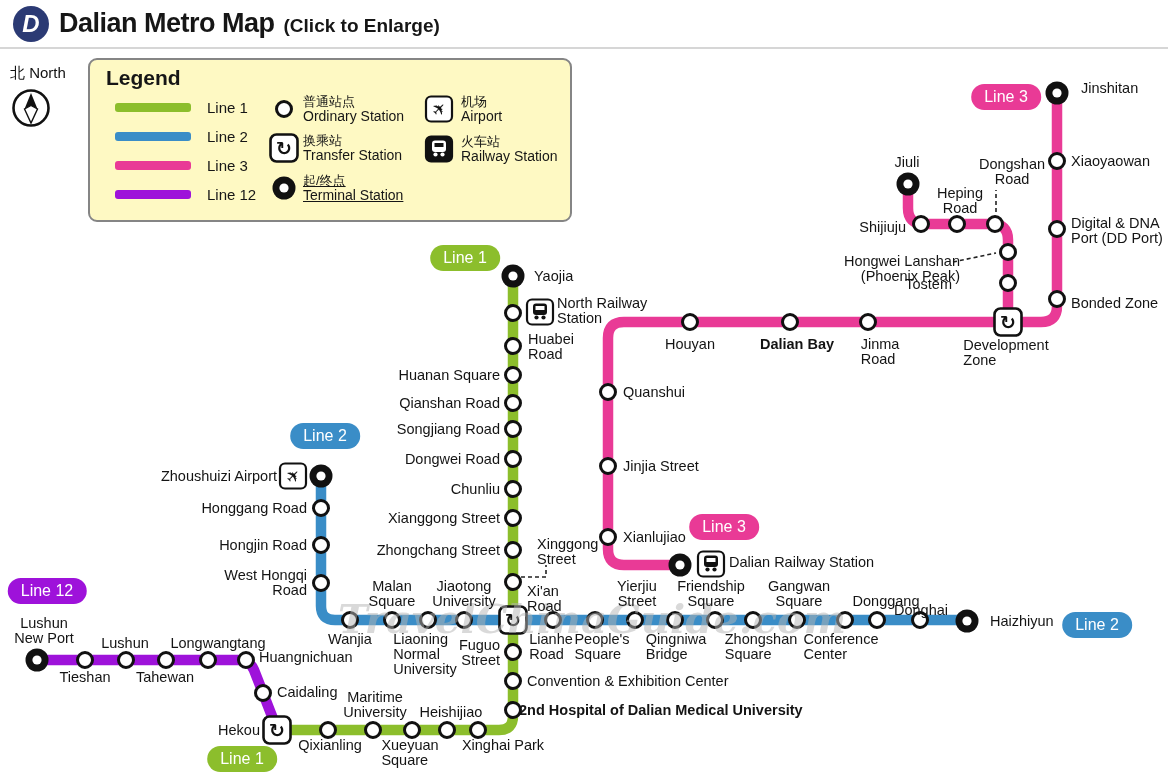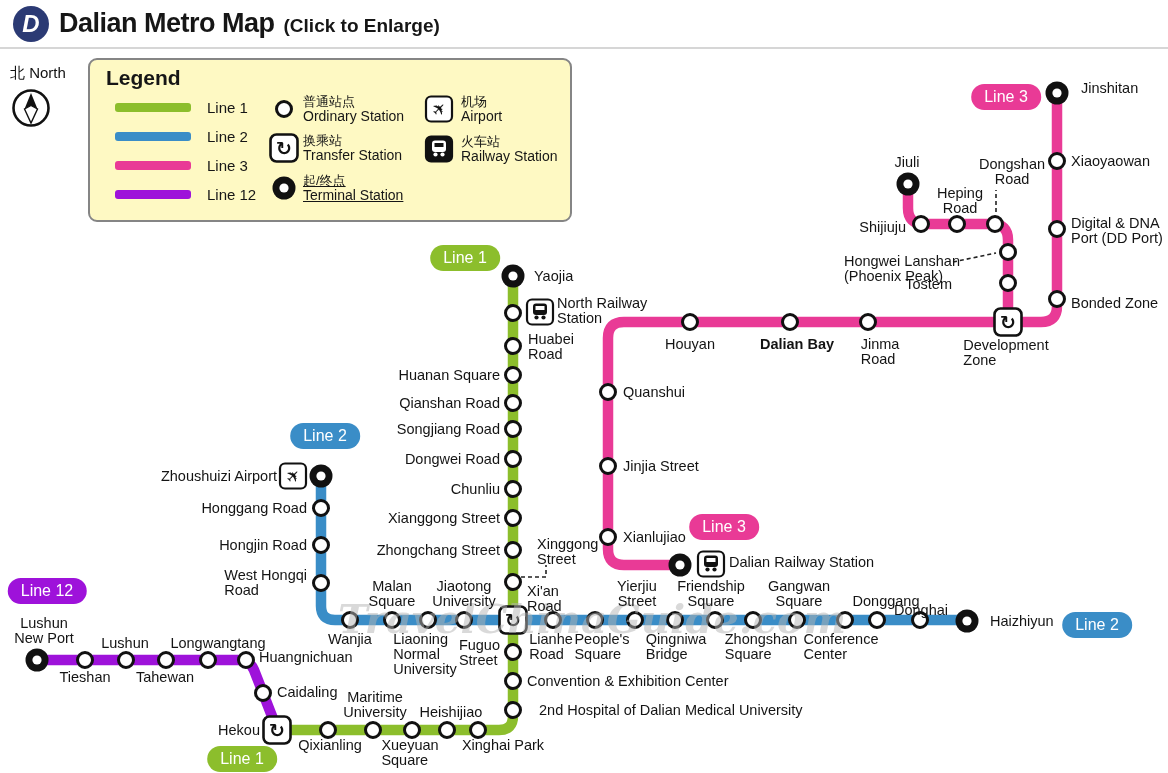--- a/index.html
+++ b/index.html
@@ -12,21 +12,21 @@
         font-style:italic;font-size:24px;margin-left:13px;flex:0 0 auto}
   .title{font-size:27px;font-weight:bold;letter-spacing:-0.5px;margin-left:10px;white-space:nowrap}
   .subtitle{font-size:19px;font-weight:bold;margin-left:9px;white-space:nowrap;padding-top:4px}
   #map{position:absolute;left:0;top:0;width:1168px;height:773px;z-index:1}
   #map-svg{position:absolute;left:0;top:0;z-index:1}
   .watermark{position:absolute;left:592px;top:618px;transform:translate(-50%,-50%);
              font-family:"DejaVu Serif",serif;font-style:italic;font-weight:bold;
              font-size:40px;color:#b5b5b5;opacity:.5;white-space:nowrap;z-index:2}
   #labels{position:absolute;left:0;top:0;width:1168px;height:773px;z-index:3;pointer-events:none}
   .lbl{position:absolute;font-size:14.5px;line-height:15px;color:#141414;white-space:nowrap}
-  .lbl-left{transform:translate(-100%,-50%);}
+  .lbl-left{transform:translate(-100%,-50%);text-align:right}
   .lbl-right{transform:translateY(-50%);text-align:left}
   .lbl-above{transform:translate(-50%,-100%);text-align:center}
   .lbl-below{transform:translateX(-50%);}
   .badge{position:absolute;transform:translate(-50%,-50%);color:#fff;font-size:16px;
          padding:4px 13px;border-radius:15px;white-space:nowrap;z-index:3}
   .north{position:absolute;left:8px;top:64px;z-index:4}
   .north-label{font-size:15px;color:#111;margin-left:2px}
   .legend{position:absolute;left:88px;top:58px;width:480px;height:160px;background:#fef9c3;
           border:2px solid #858585;border-radius:9px;z-index:5}
   .legend-title{position:absolute;left:16px;top:6px;font-size:21px;font-weight:bold}
@@ -289,21 +289,21 @@
       <div class="lbl lbl-left" style="left: 500px; top: 403px;">Qianshan Road</div>
       <div class="lbl lbl-left" style="left: 500px; top: 429px;">Songjiang Road</div>
       <div class="lbl lbl-left" style="left: 500px; top: 459px;">Dongwei Road</div>
       <div class="lbl lbl-left" style="left: 500px; top: 489px;">Chunliu</div>
       <div class="lbl lbl-left" style="left: 500px; top: 518px;">Xianggong Street</div>
       <div class="lbl lbl-left" style="left: 500px; top: 550px;">Zhongchang Street</div>
       <div class="lbl lbl-right" style="left: 537px; top: 552px;">Xinggong<br>Street</div>
       <div class="lbl lbl-right" style="left: 527px; top: 599px;">Xi'an<br>Road</div>
       <div class="lbl lbl-left" style="left: 500px; top: 653px;">Fuguo<br>Street</div>
       <div class="lbl lbl-right" style="left: 527px; top: 681px;">Convention &amp; Exhibition Center</div>
-      <div class="lbl lbl-right" style="left: 539px; top: 710px;">2nd Hospital of Dalian Medical University</div>
+      <div class="lbl lbl-right" style="left: 519px; top: 710px; font-weight: bold;">2nd Hospital of Dalian Medical University</div>
       <div class="lbl lbl-below" style="left: 503px; top: 738px;">Xinghai Park</div>
       <div class="lbl lbl-above" style="left: 451px; top: 720px;">Heishijiao</div>
       <div class="lbl lbl-below" style="left: 410px; top: 738px;">Xueyuan<br>Square</div>
       <div class="lbl lbl-above" style="left: 375px; top: 720px;">Maritime<br>University</div>
       <div class="lbl lbl-below" style="left: 330px; top: 738px;">Qixianling</div>
       <div class="lbl lbl-left" style="left: 260px; top: 730px;">Hekou</div>
       <div class="lbl lbl-left" style="left: 277px; top: 476px;">Zhoushuizi Airport</div>
       <div class="lbl lbl-left" style="left: 307px; top: 508px;">Honggang Road</div>
       <div class="lbl lbl-left" style="left: 307px; top: 545px;">Hongjin Road</div>
       <div class="lbl lbl-left" style="left: 307px; top: 583px;">West Hongqi<br>Road</div>

